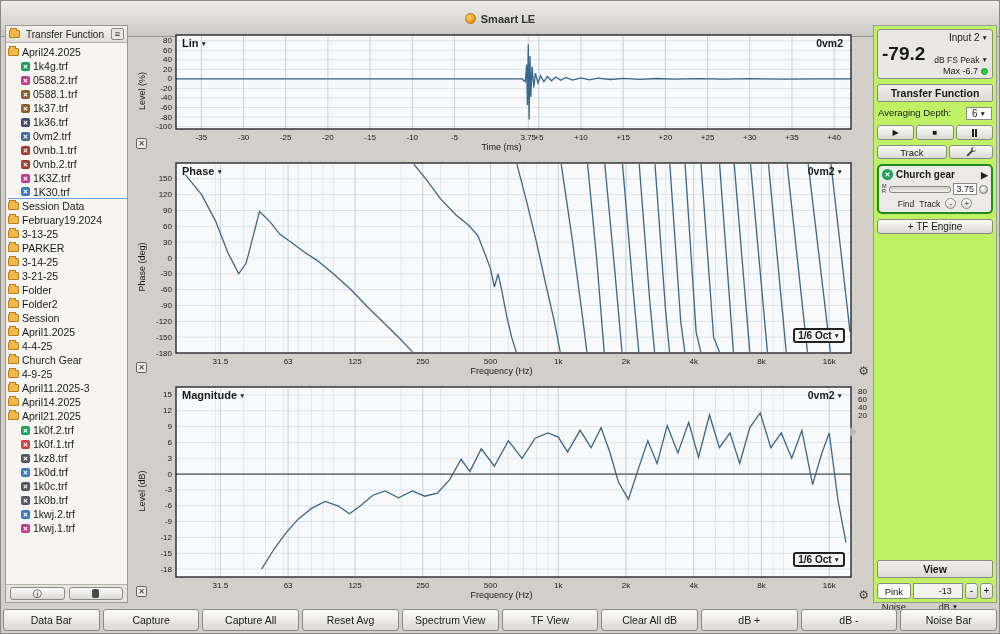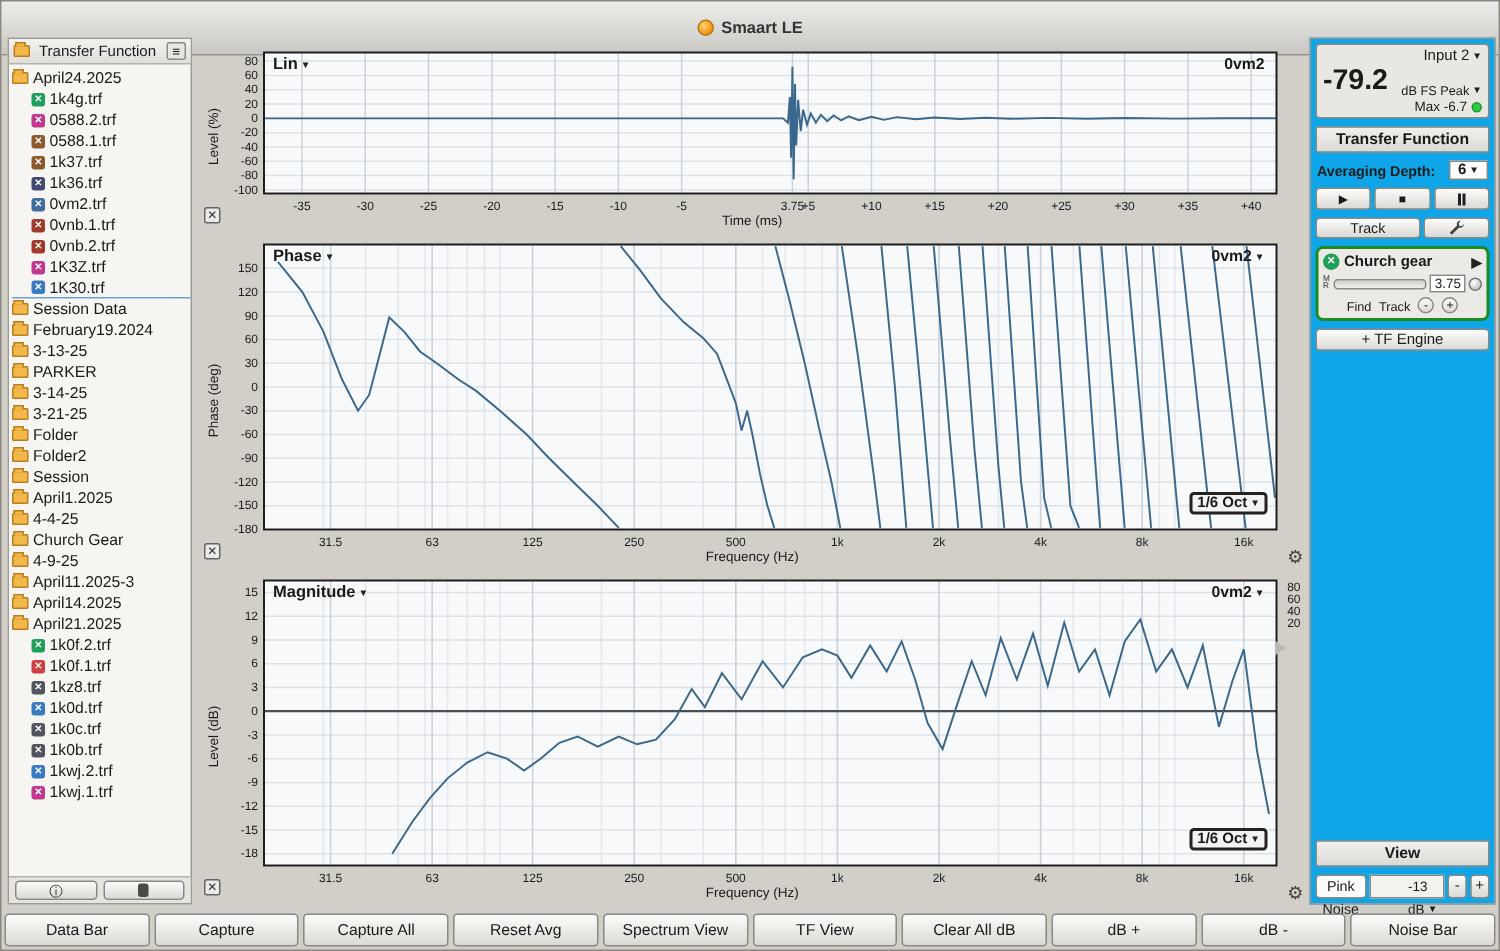--- a/index.html
+++ b/index.html
@@ -53,32 +53,32 @@
   .ylabel{position:absolute;left:-27px;top:50%;width:70px;margin-top:-6px;text-align:center;
     font-size:9px;transform:rotate(-90deg);}
   .panel-close{position:absolute;left:2px;bottom:6px;width:11px;height:11px;border:1px solid #666;
     background:#eceae6;font-size:8px;line-height:9px;text-align:center;color:#333;border-radius:2px;}
   .panel-close::before{content:"✕";}
   .panel-gear{position:absolute;right:0px;bottom:2px;font-size:12px;color:#444;line-height:12px;}
   .panel-gear::before{content:"⚙";}
   .mag-handle{position:absolute;right:12px;top:46px;width:0;height:0;border-top:5px solid transparent;
     border-bottom:5px solid transparent;border-left:7px solid #b8b8b2;}
   
-  .rightbar{position:absolute;left:872px;top:24px;width:124px;height:578px;background:#0ea5e9;
+  .rightbar{position:absolute;left:872px;top:24px;width:124px;height:578px;background:#bef264;
     border:1px solid #9c9a95;display:flex;flex-direction:column;gap:5px;padding:3px;}
   .meter-box{border:1px solid #8a8a84;background:#e9e7e2;border-radius:3px;padding:2px 4px;font-size:10px;}
   .mb-row1{text-align:right;font-size:10px;}
   .mb-row2{display:flex;align-items:flex-end;justify-content:space-between;}
   .mb-val{font-size:19px;font-weight:bold;}
   .mb-unit{font-size:8.5px;}
   .mb-row3{display:flex;justify-content:flex-end;align-items:center;gap:3px;font-size:9px;margin-top:1px;}
   .dot{width:7px;height:7px;border-radius:50%;background:#2ecc40;border:1px solid #1f9a2f;}
   .section-header{border:1px solid #8a8a84;background:linear-gradient(#f2f0ed,#dcdad5);text-align:center;
     font-size:10.5px;font-weight:bold;padding:2px 0;border-radius:2px;}
-  .avg-row{display:flex;align-items:flex-end;justify-content:space-between;font-size:9.5px;padding:0 1px;font-weight:bold;}
+  .avg-row{display:flex;align-items:flex-start;justify-content:space-between;font-size:9.5px;padding:0 1px;}
   .avg-select{border:1px solid #8a8a84;background:#fff;min-width:26px;text-align:center;font-size:10px;padding:0 3px;}
   .transport{display:flex;gap:2px;}
   .t-btn{flex:1;height:15px;display:flex;align-items:center;justify-content:center;font-size:8px;}
   .pause-ico{width:5px;height:8px;border-left:2px solid #222;border-right:2px solid #222;}
   .track-row{display:flex;gap:2px;}
   .track-row .btn{height:14px;line-height:13px;font-size:9.5px;}
   .tr-track{flex:1.6;}
   .tr-wrench{flex:1;display:flex;align-items:center;justify-content:center;}
   .engine-box{border:2px solid #1f8a1f;border-radius:5px;background:#eceae6;padding:3px;display:flex;
     flex-direction:column;gap:3px;}

